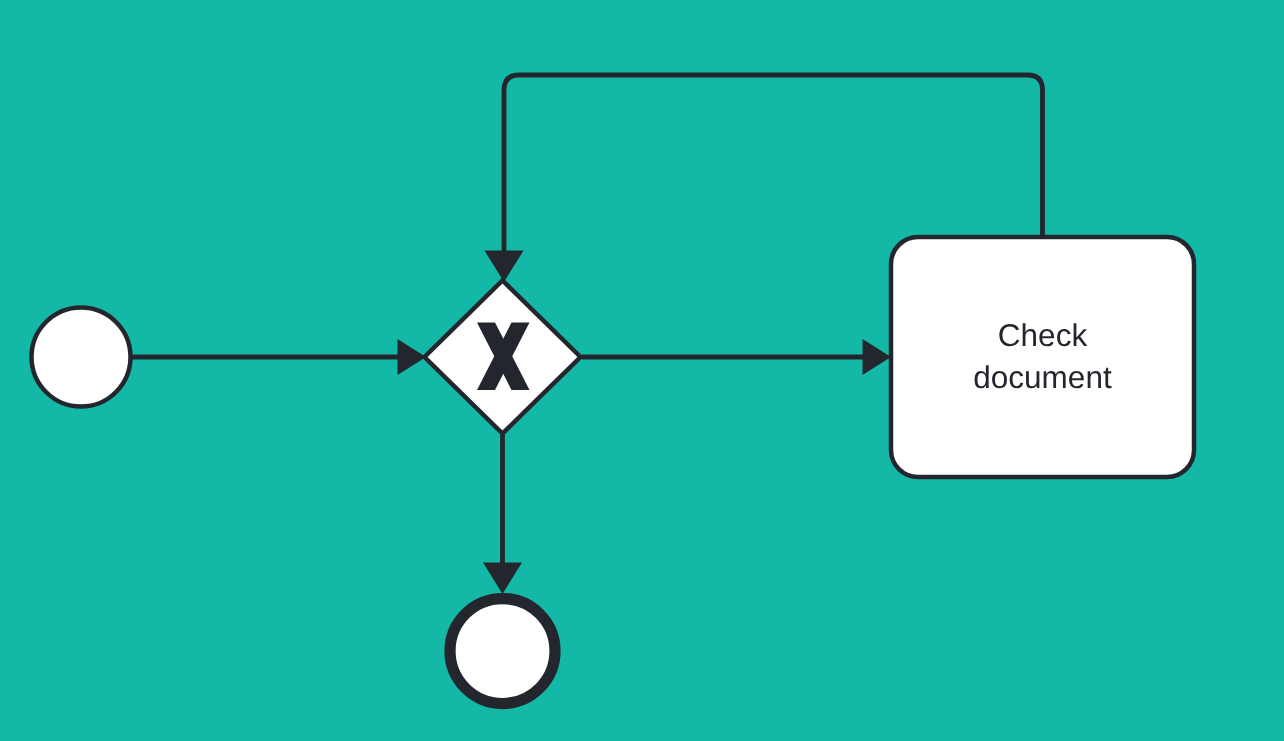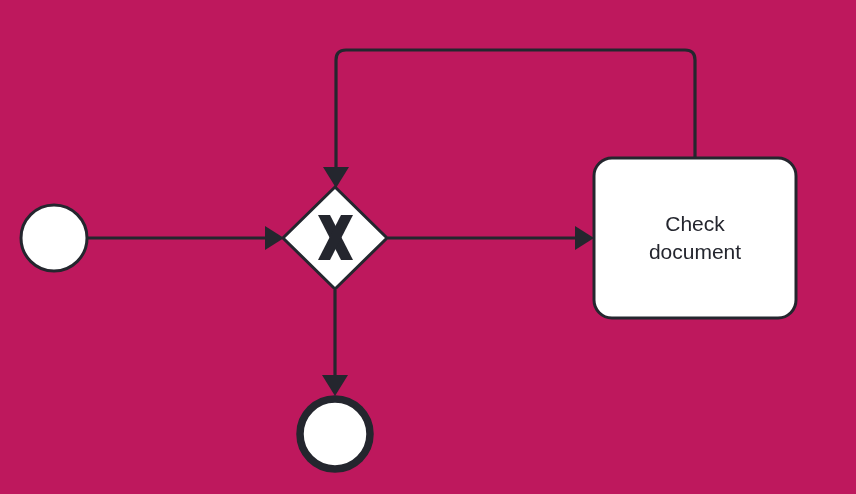--- a/index.html
+++ b/index.html
@@ -10,21 +10,21 @@
   body {
     width: 856px;
     height: 494px;
     font-family: "Liberation Sans", sans-serif;
     overflow: hidden;
   }
   #diagram-canvas {
     position: relative;
     width: 856px;
     height: 494px;
-    background: #be185d;
+    background: #14b8a6;
   }
   #bpmn-svg {
     display: block;
     width: 856px;
     height: 494px;
   }
   .shape-fill-white {
     fill: #ffffff;
     stroke: #24262e;
     stroke-width: 3;

